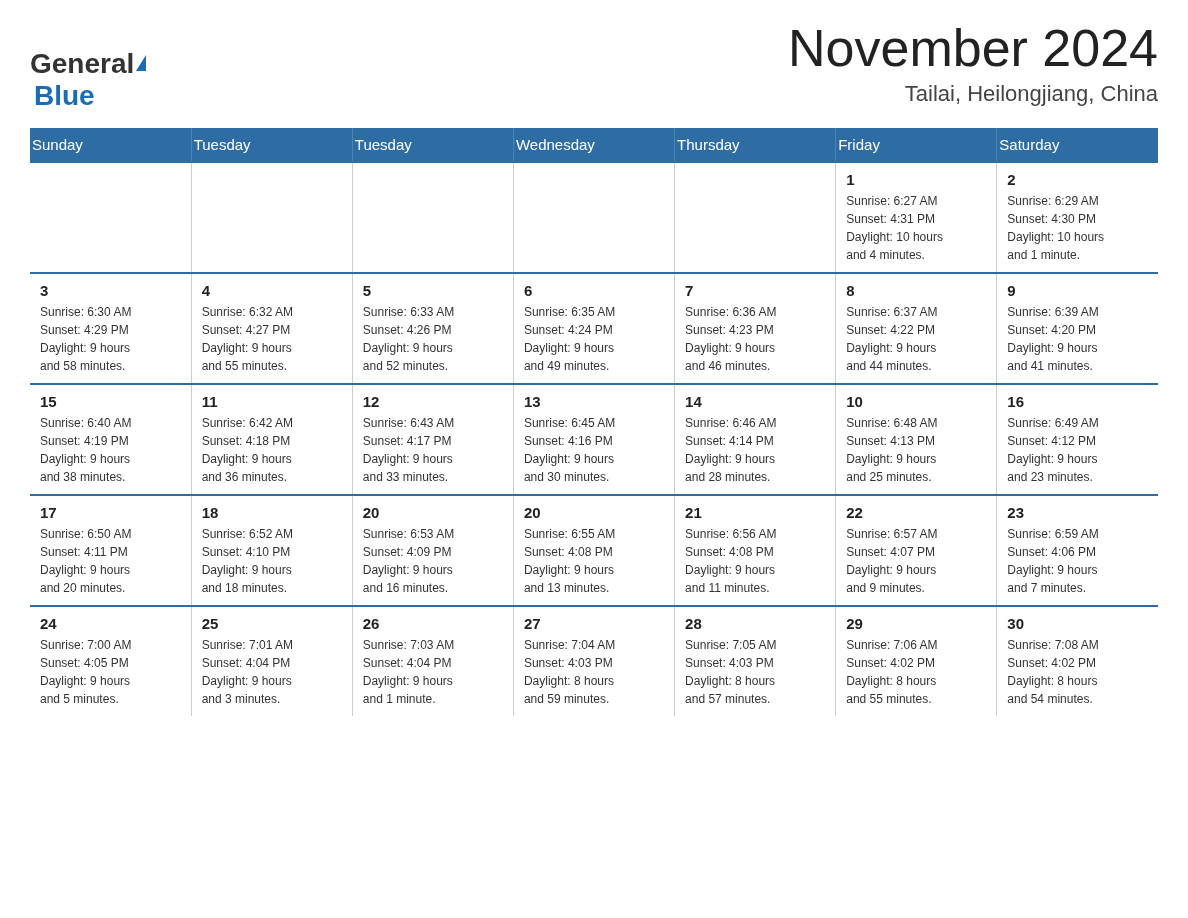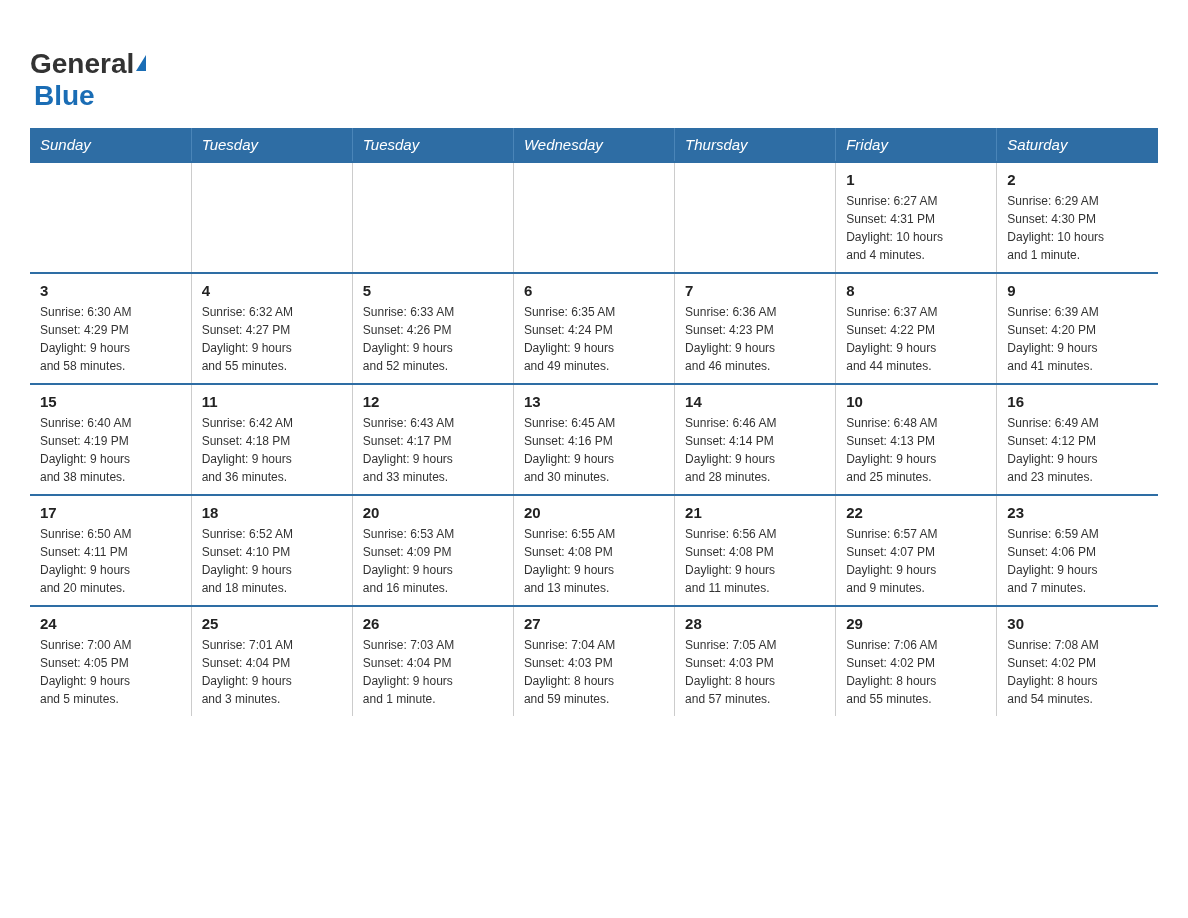--- a/index.html
+++ b/index.html
@@ -58,24 +58,23 @@
       border-collapse: collapse;
       table-layout: fixed;
     }
     thead tr {
       background-color: #2e6da4;
     }
     thead th {
       color: #fff;
       font-size: 15px;
       font-weight: normal;
-      padding: 8px 10px;
+      padding: 8px 2px;
       text-align: left;
       border-right: 1px solid #4a85b8;
-      font-style: italic;
     }
     thead th:last-child { border-right: none; }
     tbody tr {
       border-top: 2px solid #2e6da4;
     }
     tbody td {
       vertical-align: top;
       padding: 8px 10px;
       font-size: 12.5px;
       color: #333;
@@ -105,20 +104,24 @@
 <div class="header">
   <div class="logo">
     <div class="logo-text">
       <span class="logo-general">General</span>
       <span class="logo-triangle"></span>
     </div>
     <div style="margin-left:4px;">
       <span class="logo-blue" style="font-size:28px;font-weight:bold;">Blue</span>
     </div>
   </div>
+  <div class="title-block">
+    <div class="month-year">November 2024</div>
+    <div class="location">Tailai, Heilongjiang, China</div>
+  </div>
 </div>
 
 <table>
   <thead>
     <tr>
     <th>Sunday</th>
         <th>Tuesday</th>
         <th>Tuesday</th>
         <th>Wednesday</th>
         <th>Thursday</th>

